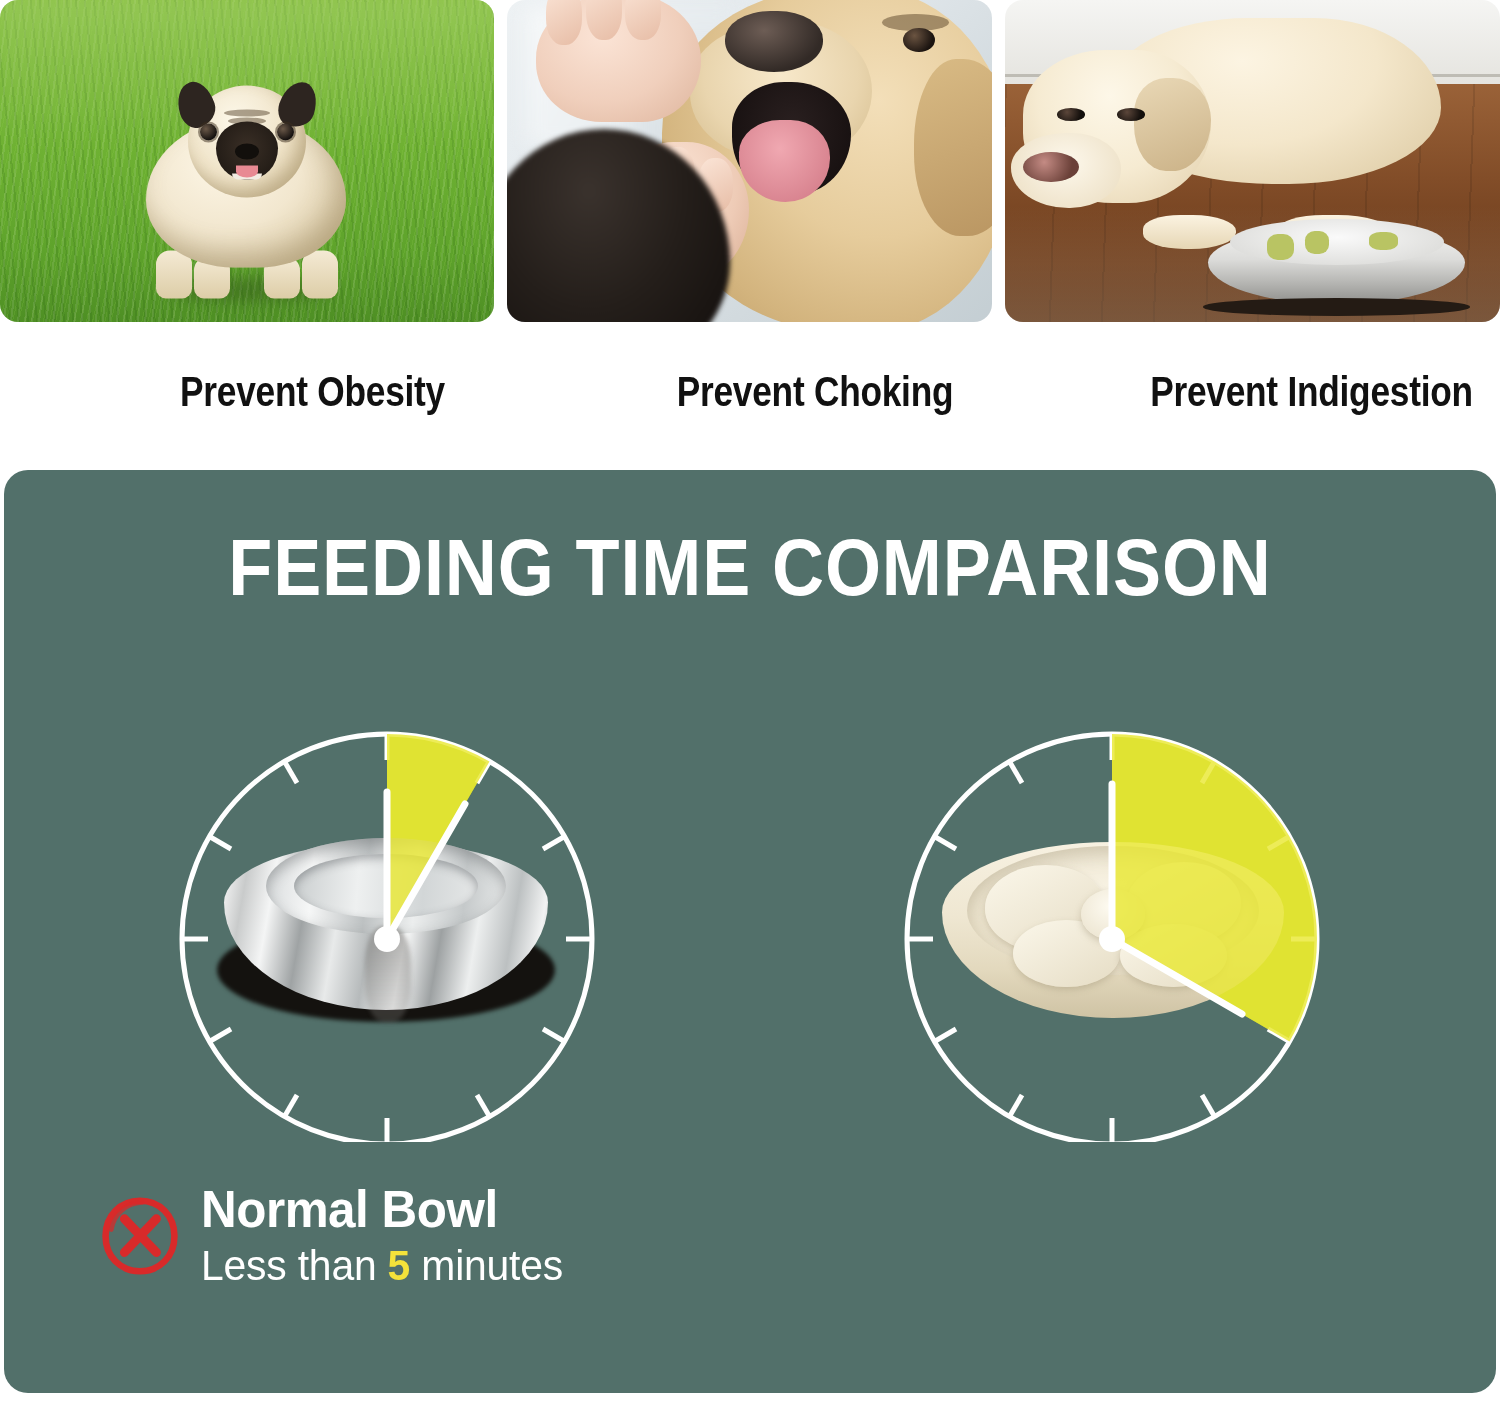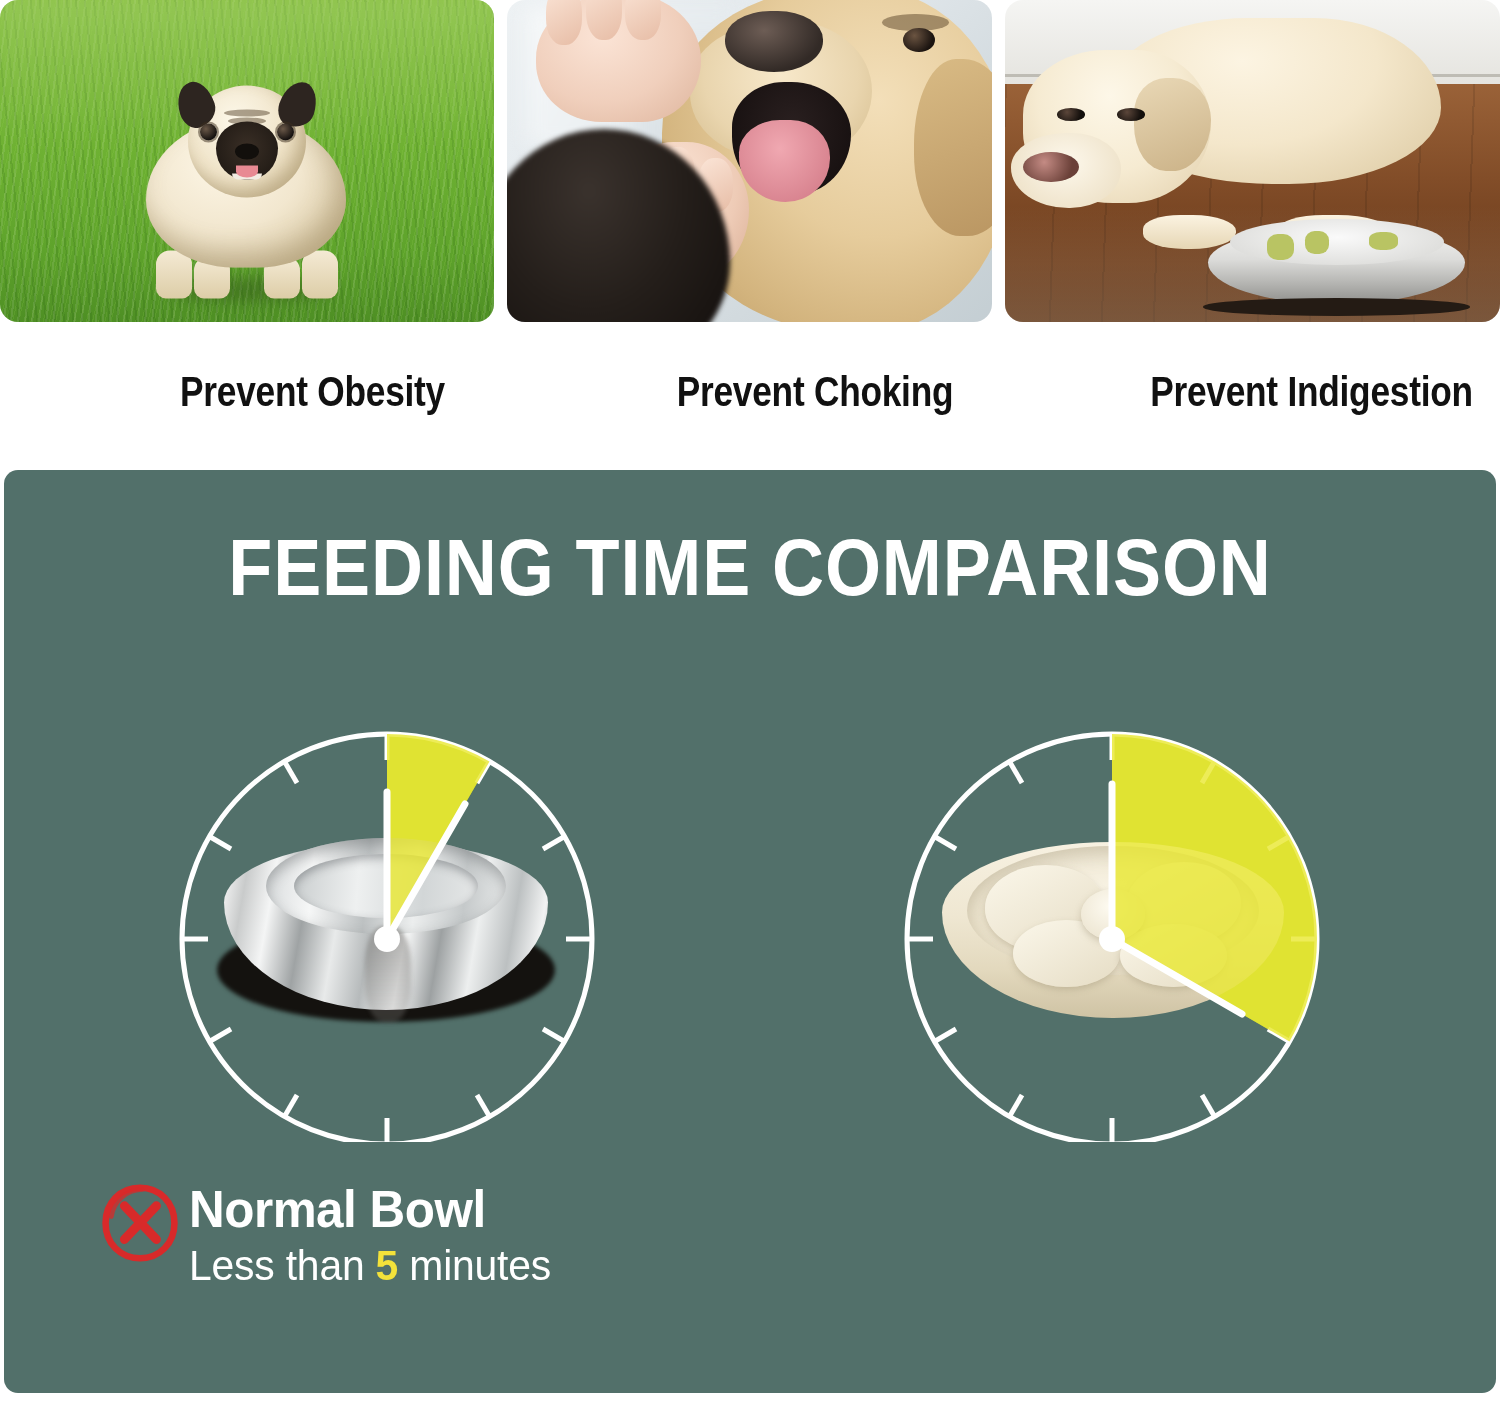--- a/index.html
+++ b/index.html
@@ -170,21 +170,21 @@
     font-family:"Liberation Sans", sans-serif;
     transform:scaleX(.84);
   }
   .caption.c1{width:507px;}
   .caption.c2{width:498px;}
   .caption.c3{width:495px;}
 
   
   .panel{
     position:absolute;left:4px;top:470px;width:1492px;height:923px;
-    background:#52706a;border-radius:14px;overflow:hidden;
+    background:#52706a;border-radius:24px;overflow:hidden;
   }
   .panel-title{
     position:absolute;left:0;top:52px;width:100%;
     text-align:center;color:#ffffff;
     font-size:80px;font-weight:700;letter-spacing:1px;
     transform:scaleX(.9);
     font-family:"Liberation Sans", sans-serif;
   }
 
   
@@ -225,21 +225,21 @@
     background:linear-gradient(150deg,#fbf7ea,#e5dcc4);
     box-shadow:0 3px 6px rgba(150,138,110,.35);}
   .bs-hub{position:absolute;left:41%;top:26%;width:18%;height:26%;border-radius:50%;
     background:radial-gradient(ellipse at 44% 34%,#fdfaf0,#e7dec7);
     box-shadow:0 3px 7px rgba(150,138,110,.4);}
 
   
   .legend{
     position:absolute;left:0;top:712px;width:100%;height:150px;
   }
-  .legend-col{position:absolute;top:0;display:flex;gap:8px;}
+  .legend-col{position:absolute;top:0;display:flex;align-items:center;gap:20px;}
   .legend-col.left{left:95px;}
   .legend-col.right{left:765px;}
   .legend-icon{width:82px;height:82px;flex:0 0 auto;}
   .legend-text{display:flex;flex-direction:column;justify-content:center;}
   .legend-title{
     color:#ffffff;font-size:52px;font-weight:700;line-height:1.06;
     letter-spacing:-.5px;transform:scaleX(.95);transform-origin:left center;
   }
   .legend-sub{
     color:#ffffff;font-size:43px;font-weight:400;line-height:1.15;margin-top:4px;

